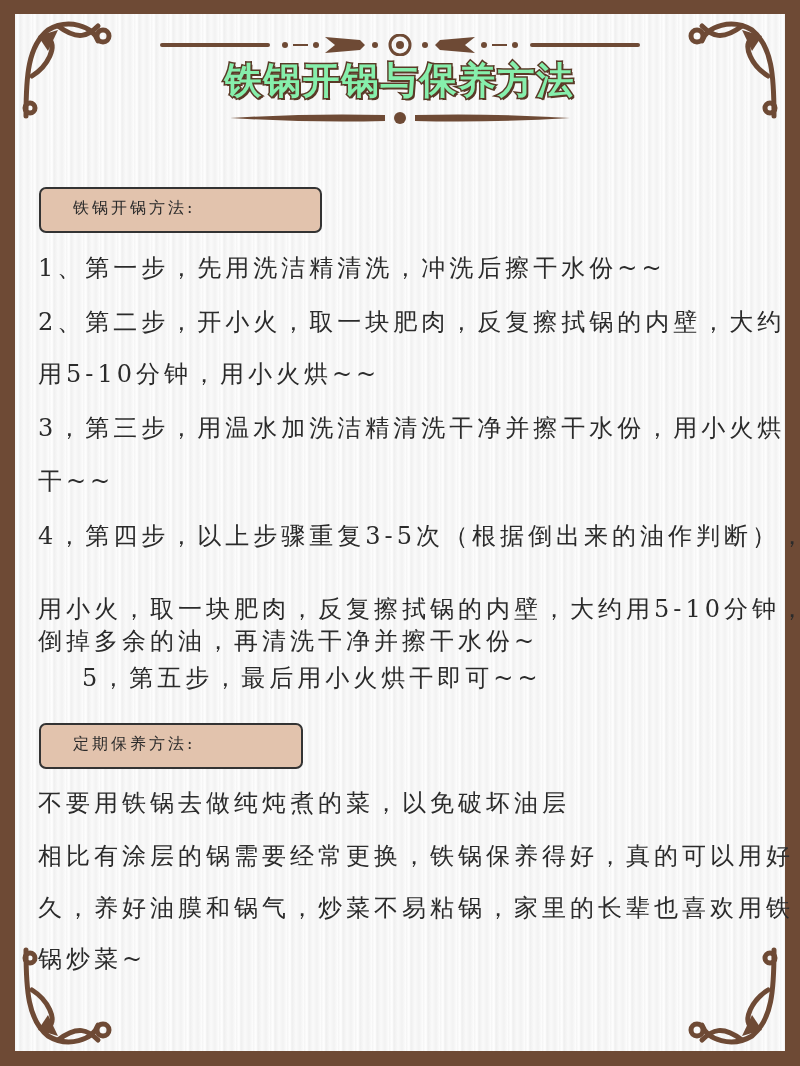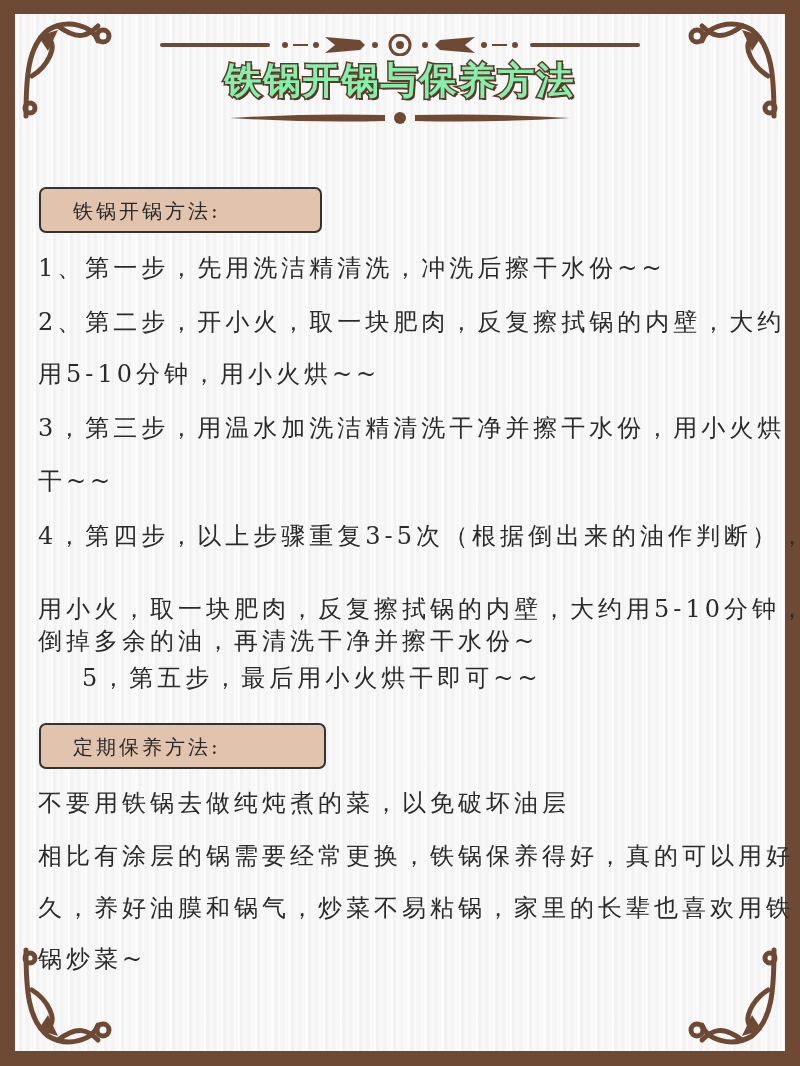--- a/index.html
+++ b/index.html
@@ -13,21 +13,21 @@
   .tr{right:18px;top:16px;transform:scaleX(-1);}
   .bl{left:18px;bottom:16px;transform:scaleY(-1);}
   .br{right:18px;bottom:16px;transform:scale(-1,-1);}
   .ornament{position:absolute;left:0;width:800px;display:flex;justify-content:center;}
   .title{position:absolute;top:56px;left:0;width:800px;text-align:center;font-size:37px;font-weight:bold;
     color:#86efac;-webkit-text-stroke:3px #5a3a27;paint-order:stroke fill;letter-spacing:2px;
     font-family:"DejaVu Sans","Liberation Sans",sans-serif;
     text-shadow:2px 2px 0 #5a3a27;}
   .section-box{position:absolute;left:39px;width:283px;height:46px;background:#e2c3ad;border:2px solid #333;
     border-radius:7px;box-sizing:border-box;}
-  .section-box span{position:absolute;left:32px;top:9px;font-size:20px;color:#2a2a2a;letter-spacing:3px;text-align:right;}
+  .section-box span{position:absolute;left:32px;top:9px;font-size:16px;color:#2a2a2a;letter-spacing:3px;text-align:right;}
   .line{position:absolute;left:38px;font-size:24px;color:#2b2b2b;letter-spacing:4px;white-space:nowrap;}
 </style>
 </head>
 <body>
 
 <div class="paper"></div>
 
 <div class="corner tl">
   <svg viewBox="0 0 110 110">
       <g fill="none" stroke="#6e4a35" stroke-width="5" stroke-linecap="round">
@@ -116,19 +116,19 @@
 <div class="line" style="top:252px;">1、第一步，先用洗洁精清洗，冲洗后擦干水份~~</div>
 <div class="line" style="top:306px;">2、第二步，开小火，取一块肥肉，反复擦拭锅的内壁，大约</div>
 <div class="line" style="top:358px;">用5-10分钟，用小火烘~~</div>
 <div class="line" style="top:412px;text-align:right;">3，第三步，用温水加洗洁精清洗干净并擦干水份，用小火烘</div>
 <div class="line" style="top:465px;">干~~</div>
 <div class="line" style="top:520px;">4，第四步，以上步骤重复3-5次（根据倒出来的油作判断），</div>
 <div class="line" style="top:593px;">用小火，取一块肥肉，反复擦拭锅的内壁，大约用5-10分钟，</div>
 <div class="line" style="top:625px;">倒掉多余的油，再清洗干净并擦干水份~</div>
 <div class="line" style="top:662px;margin-left:44px;">5，第五步，最后用小火烘干即可~~</div>
 
-<div class="section-box" style="top:723px;width:287px;">
+<div class="section-box" style="top:723px;width:264px;">
   <span>定期保养方法:</span>
 </div>
 <div class="line" style="top:787px;">不要用铁锅去做纯炖煮的菜，以免破坏油层</div>
 <div class="line" style="top:840px;">相比有涂层的锅需要经常更换，铁锅保养得好，真的可以用好</div>
 <div class="line" style="top:892px;">久，养好油膜和锅气，炒菜不易粘锅，家里的长辈也喜欢用铁</div>
 <div class="line" style="top:943px;">锅炒菜~</div>
 
 </body></html>

